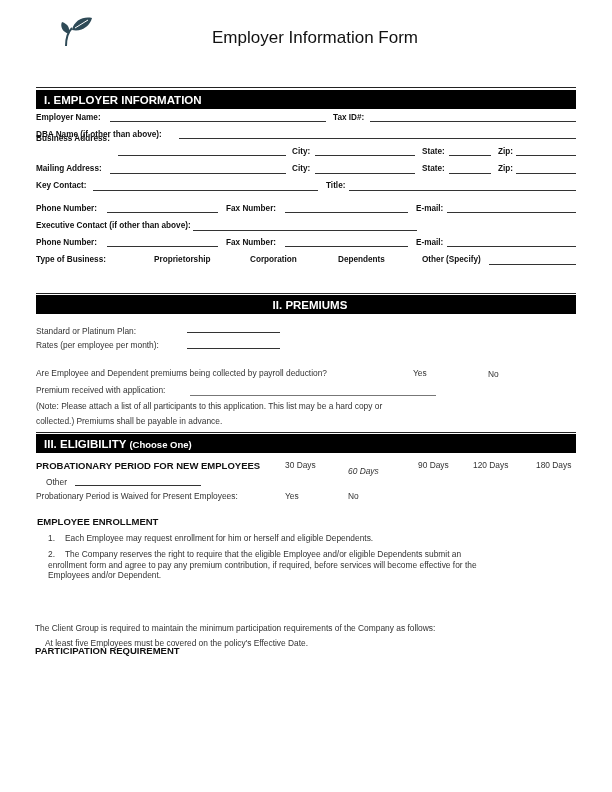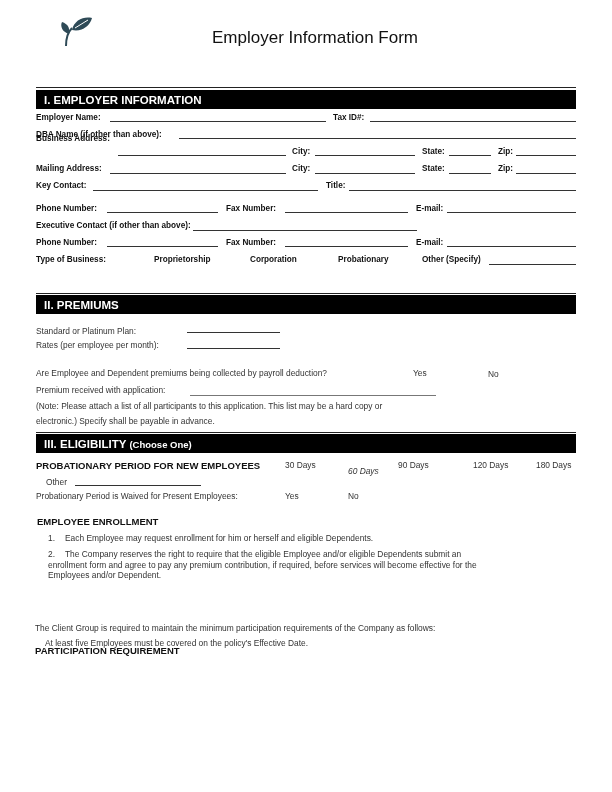--- a/index.html
+++ b/index.html
@@ -85,54 +85,54 @@
 <span class="abs lbl-b" style="left:36px; top:238px;">Phone Number:</span>
 <div class="abs line" style="left:107px; top:246px; width:111px;"></div>
 <span class="abs lbl-b" style="left:226px; top:238px;">Fax Number:</span>
 <div class="abs line" style="left:285px; top:246px; width:123px;"></div>
 <span class="abs lbl-b" style="left:416px; top:238px;">E-mail:</span>
 <div class="abs line" style="left:447px; top:246px; width:129px;"></div>
 
 <span class="abs lbl-b" style="left:36px; top:255px;">Type of Business:</span>
 <span class="abs lbl-b" style="left:154px; top:255px;">Proprietorship</span>
 <span class="abs lbl-b" style="left:250px; top:255px;">Corporation</span>
-<span class="abs lbl-b" style="left:338px; top:255px;">Probationary</span>
+<span class="abs lbl-b" style="left:338px; top:255px;">Dependents</span>
 <span class="abs lbl-b" style="left:422px; top:255px;">Other (Specify)</span>
 <div class="abs line" style="left:489px; top:264px; width:87px;"></div>
 
 <div class="abs rule" style="top:293px;"></div>
-<div class="abs section-bar" style="top:295px;">
+<div class="abs section-bar" style="top:295px;text-align:center;">
   <span>II. PREMIUMS</span>
 </div>
 
 <span class="abs txt" style="left:36px; top:326px;">Standard or Platinum Plan:</span>
 <div class="abs line" style="left:187px; top:332px; width:93px;"></div>
 <span class="abs txt" style="left:36px; top:340px;">Rates (per employee per month):</span>
 <div class="abs line" style="left:187px; top:348px; width:93px;"></div>
 
 <span class="abs txt" style="left:36px; top:368px;">Are Employee and Dependent premiums being collected by payroll deduction?</span>
 <span class="abs txt" style="left:413px; top:368px;">Yes</span>
 <span class="abs txt" style="left:488px; top:369px;">No</span>
 
 <span class="abs txt" style="left:36px; top:385px;">Premium received with application:</span>
 <div class="abs line-g" style="left:190px; top:395px; width:246px;"></div>
 
 <span class="abs txt" style="left:36px; top:401px;">(Note: Please attach a list of all participants to this application. This list may be a hard copy or</span>
-<span class="abs txt" style="left:36px; top:416px;">electronic.) Specify shall be payable in advance.</span>
+<span class="abs txt" style="left:36px; top:416px;">collected.) Premiums shall be payable in advance.</span>
 
 <div class="abs rule" style="top:432px;"></div>
 <div class="abs section-bar" style="top:434px;">
   <span>III. ELIGIBILITY</span>
   <span class="sub">(Choose One)</span>
 </div>
 
 <span class="abs hd" style="left:36px; top:460px;">PROBATIONARY PERIOD FOR NEW EMPLOYEES</span>
 <span class="abs txt" style="left:285px; top:460px;">30 Days</span>
 <span class="abs txt" style="left:348px; top:466px;font-style:italic;">60 Days</span>
-<span class="abs txt" style="left:398px; top:460px;">90 Days</span>
+<span class="abs txt" style="left:418px; top:460px;">90 Days</span>
 <span class="abs txt" style="left:473px; top:460px;">120 Days</span>
 <span class="abs txt" style="left:536px; top:460px;">180 Days</span>
 
 <span class="abs txt" style="left:46px; top:477px;">Other</span>
 <div class="abs line" style="left:75px; top:485px; width:126px;"></div>
 
 <span class="abs txt" style="left:36px; top:491px;">Probationary Period is Waived for Present Employees:</span>
 <span class="abs txt" style="left:285px; top:491px;">Yes</span>
 <span class="abs txt" style="left:348px; top:491px;">No</span>
 

